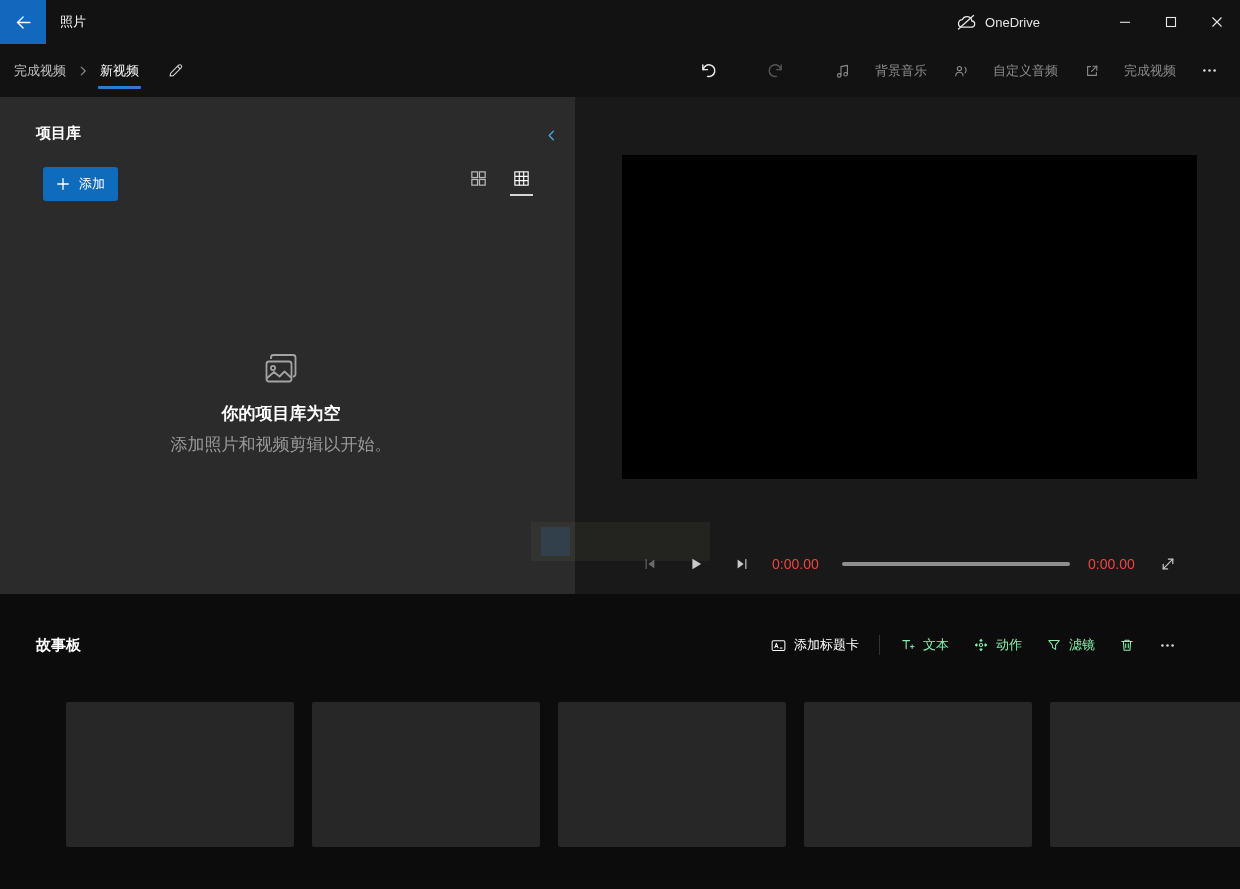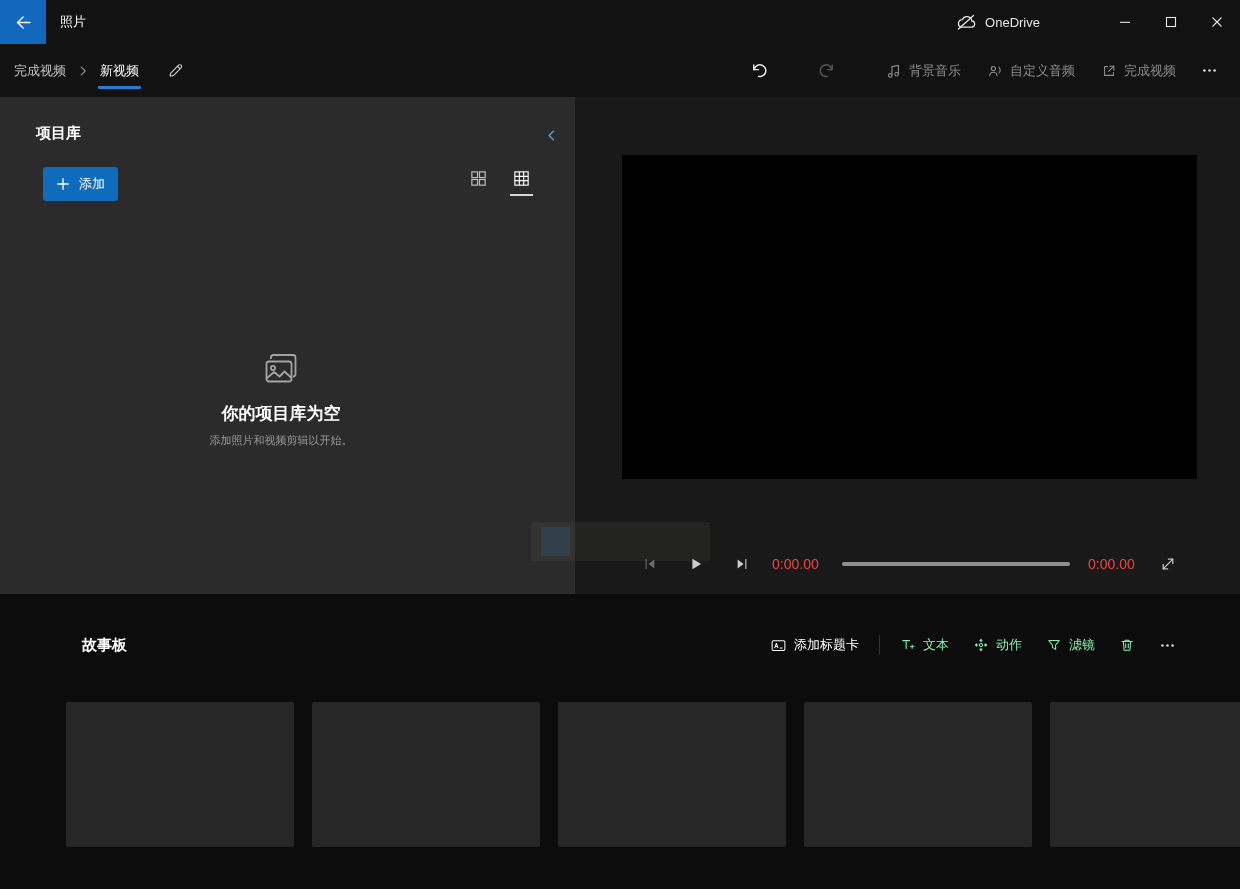--- a/index.html
+++ b/index.html
@@ -46,21 +46,21 @@
     height: 100%; display: flex; align-items: center; padding: 0 2px;
   }
   .crumb-current::after {
     content: ""; position: absolute; left: 0; right: 0; bottom: 8px;
     height: 3px; background: #2b7cd3; border-radius: 1px;
   }
   .rename-btn { background: none; border: none; color: #cfcfcf; margin-left: 26px; display: flex; }
 
   .mb-actions { margin-left: auto; margin-right: 10px; display: flex; align-items: center; }
   .mb-btn {
-    display: flex; align-items: center; gap: 7px; background: none; border: none;
+    display: flex; align-items: center; gap: 24px; background: none; border: none;
     height: 38px; padding: 0 13px; font-size: 13px; color: #8b8b8b;
   }
   .mb-btn .lbl { white-space: nowrap; }
   .undo-btn { color: #e8e8e8; margin-right: 26px; }
   .redo-btn { color: #555555; margin-right: 24px; }
   .more-btn { color: #d9d9d9; padding: 0 12px; }
 
   
   .library {
     position: absolute; left: 0; top: 97px; width: 575px; height: 497px;
@@ -76,21 +76,21 @@
   }
   .view-toggles { margin-left: auto; display: flex; gap: 20px; margin-top: 2px; }
   .view-btn { background: none; border: none; color: #b9b9b9; position: relative; padding: 0 2px 8px; display: flex; }
   .view-btn.selected { color: #ffffff; }
   .view-btn.selected::after {
     content: ""; position: absolute; left: 0; right: 0; bottom: 0; height: 2px; background: #d6d6d6;
   }
   .empty { position: absolute; left: 0; top: 255px; width: 562px; text-align: center; }
   .empty-icon { color: #a3a3a3; }
   .empty-title { margin-top: 12px; font-size: 17px; font-weight: bold; color: #ffffff; }
-  .empty-sub { margin-top: 8px; font-size: 11px; color: #9a9a9a; }
+  .empty-sub { margin-top: 8px; font-size: 17px; color: #9a9a9a; }
 
   
   .video-preview {
     position: absolute; left: 622px; top: 155px; width: 575px; height: 324px;
     background: #000000; z-index: 1;
   }
   .player-bar {
     position: absolute; left: 628px; top: 541px; width: 562px; height: 46px;
     display: flex; align-items: center; padding: 0 14px; z-index: 3;
   }
@@ -113,21 +113,21 @@
     position: absolute; left: 10px; top: 5px; width: 29px; height: 29px;
     background: rgba(52, 110, 176, 0.22);
   }
 
   
   .storyboard {
     position: absolute; left: 0; top: 594px; width: 1240px; height: 295px;
     background: #0c0c0c; z-index: 2;
   }
   .sb-header { display: flex; align-items: center; padding: 34px 52px 0 36px; }
-  .sb-title { font-size: 15px; font-weight: bold; color: #ffffff; margin-left: 46px; }
+  .sb-title { font-size: 15px; font-weight: bold; color: #ffffff; }
   .sb-actions { margin-left: auto; display: flex; align-items: center; }
   .sb-btn {
     display: flex; align-items: center; gap: 7px; background: none; border: none;
     height: 34px; padding: 0 12px; font-size: 13px; color: #ffffff;
   }
   .sb-btn.disabled { color: #86efac; }
   .sb-divider { width: 1px; height: 20px; background: #333333; margin: 0 8px; }
   .sb-more { color: #d9d9d9; }
   .tiles {
     position: absolute; left: 66px; top: 108px; right: 0; height: 145px;

